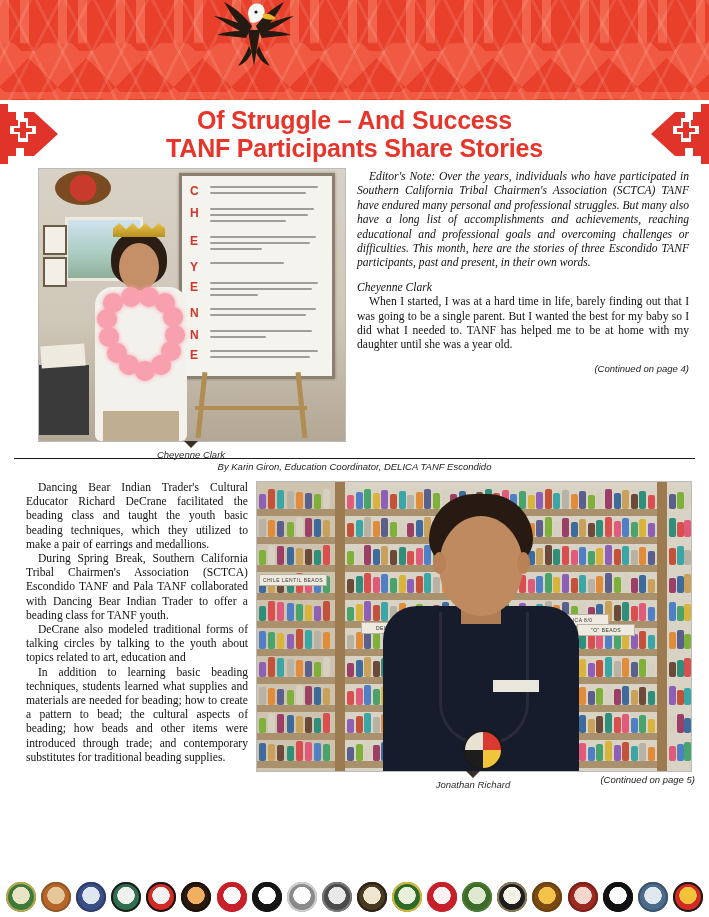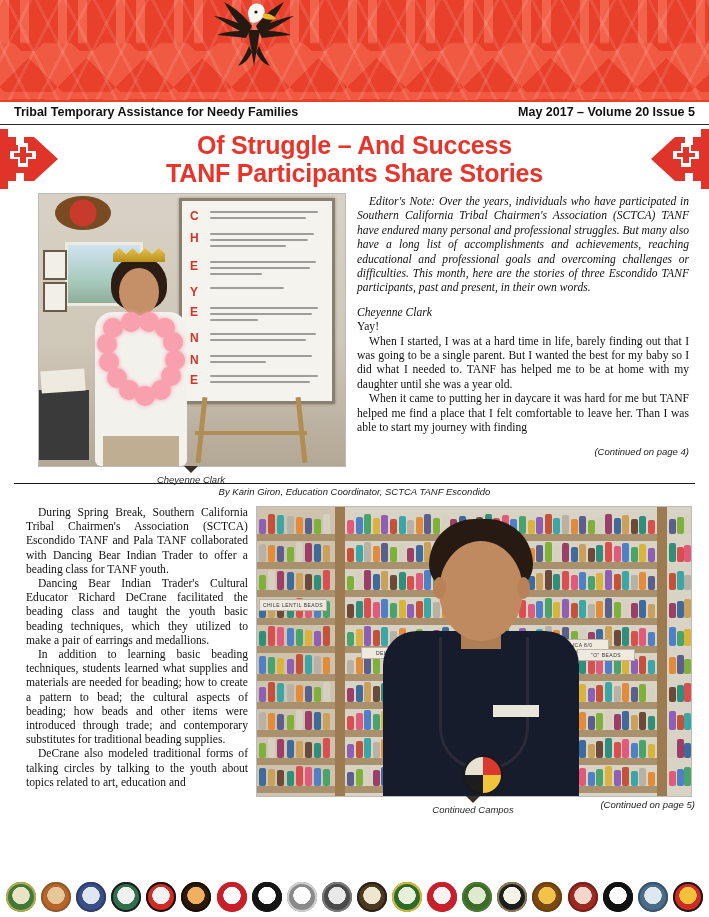--- a/index.html
+++ b/index.html
@@ -243,24 +243,20 @@
           <path d="M51 50 C54 58 58 64 62 70 C56 68 51 63 48 56 Z"></path>
         </g>
         <path d="M40 18 C40 10 46 6 52 8 C57 10 58 16 55 21 C52 26 46 28 42 26 Z" fill="#f7f7f4"></path>
         <path d="M55 18 C60 17 66 19 68 23 C64 24 59 24 55 22 Z" fill="#e8b629"></path>
         <circle cx="48" cy="16" r="1.6" fill="#1a1a1a"></circle>
       </svg>
 
     </div>
   </div>
 
-  <div class="subbar">
-    <div class="left">Tribal Temporary Assistance for Needy Families</div>
-    <div class="right">May 2017 – Volume 20 Issue 5</div>
-  </div>
 
   <div class="lead-head-wrap">
     <svg class="orn left" viewBox="0 0 66 60">
       <path fill="#e0342a" d="M0 0 H8 V8 H16 V16 H24 V8 H34 L58 30 L34 52 H24 V44 H16 V52 H8 V60 H0 Z"></path>
       <path fill="#ffffff" d="M10 22 H18 V14 H28 V22 H36 V30 H28 V38 H18 V30 H10 Z"></path>
       <path fill="#e0342a" d="M14 24 H20 V18 H26 V24 H32 V28 H26 V34 H20 V28 H14 Z"></path>
     </svg>
     <div class="lead-head">
       <div>Of Struggle – And Success</div>
       <div>TANF Participants Share Stories</div>
@@ -347,37 +343,35 @@
     </div>
 
     <div class="cap-wrap">
       <div class="cap-tri"></div>
       <div class="caption">Cheyenne Clark</div>
     </div>
 
     <div class="lead-col">
       <p class="editor">Editor's Note: Over the years, individuals who have participated in Southern California Tribal Chairmen's Association (SCTCA) TANF have endured many personal and professional struggles. But many also have a long list of accomplishments and achievements, reaching educational and professional goals and overcoming challenges or difficulties. This month, here are the stories of three Escondido TANF participants, past and present, in their own words.</p>
       <p class="byname">Cheyenne Clark</p>
-      <p class="noindent">Yay!</p>
       <p>When I started, I was at a hard time in life, barely finding out that I was going to be a single parent. But I wanted the best for my baby so I did what I needed to. TANF has helped me to be at home with my daughter until she was a year old.</p>
-      <p>When it came to putting her in daycare it was hard for me but TANF helped me find a place that I felt comfortable to leave her. Than I was able to start my journey with finding</p>
       <div class="contd">(Continued on page 4)</div>
     </div>
   </div>
 
   <div class="rule"></div>
 
-  <div class="sec-byline">By Karin Giron, Education Coordinator, SCTCA TANF Escondido</div>
+  <div class="sec-byline">By Karin Giron, Education Coordinator, DELICA TANF Escondido</div>
 
   <div class="sec-body">
     <div class="sec-col">
+      <p>Dancing Bear Indian Trader's Cultural Educator Richard DeCrane facilitated the beading class and taught the youth basic beading techniques, which they utilized to make a pair of earrings and medallions.</p>
       <p>During Spring Break, Southern California Tribal Chairmen's Association (SCTCA) Escondido TANF and Pala TANF collaborated with Dancing Bear Indian Trader to offer a beading class for TANF youth.</p>
-      <p>Dancing Bear Indian Trader's Cultural Educator Richard DeCrane facilitated the beading class and taught the youth basic beading techniques, which they utilized to make a pair of earrings and medallions.</p>
+      <p>DeCrane also modeled traditional forms of talking circles by talking to the youth about topics related to art, education and</p>
       <p>In addition to learning basic beading techniques, students learned what supplies and materials are needed for beading; how to create a pattern to bead; the cultural aspects of beading; how beads and other items were introduced through trade; and contemporary substitutes for traditional beading supplies.</p>
-      <p>DeCrane also modeled traditional forms of talking circles by talking to the youth about topics related to art, education and</p>
     </div>
 
     <div class="photo2">
       <div class="p2-bg"></div>
       <div class="p2-rack" style="left:0;width:78px;background:#cdc3ae;"></div>
       <div class="p2-wood" style="left:78px;top:0;width:10px;bottom:0;"></div>
       <div class="p2-wood" style="left:400px;top:0;width:10px;bottom:0;"></div>
       <div id="p2-beads">
           <div class="p2-shelf" style="left:88px;top:27px;width:312px;"></div>
           <div class="p2-shelf" style="left:0px;top:27px;width:78px;"></div>
@@ -893,21 +887,21 @@
         <div class="p2-ear" style="left:56px;"></div>
         <div class="p2-ear" style="left:140px;"></div>
         <div class="p2-necklace"></div>
         <div class="p2-medal"></div>
         <div class="p2-tag"></div>
       </div>
     </div>
 
     <div class="cap2-wrap">
       <div class="cap-tri"></div>
-      <div class="caption">Continued Campos</div>
+      <div class="caption">Jonathan Richard</div>
     </div>
     <div class="contd2">(Continued on page 5)</div>
   </div>
 
   <div class="seals" id="seals">
       <div class="seal" style="background: radial-gradient(circle at 50% 45%, rgb(232, 227, 194) 0px, rgb(232, 227, 194) 38%, rgb(63, 122, 58) 40%, rgb(63, 122, 58) 74%, rgb(184, 169, 77) 76%, rgb(184, 169, 77) 100%); box-shadow: rgb(184, 169, 77) 0px 0px 0px 2px inset;"></div>
       <div class="seal" style="background: radial-gradient(circle at 50% 45%, rgb(230, 199, 154) 0px, rgb(230, 199, 154) 38%, rgb(184, 101, 42) 40%, rgb(184, 101, 42) 74%, rgb(138, 90, 43) 76%, rgb(138, 90, 43) 100%); box-shadow: rgb(138, 90, 43) 0px 0px 0px 2px inset;"></div>
       <div class="seal" style="background: radial-gradient(circle at 50% 45%, rgb(223, 230, 240) 0px, rgb(223, 230, 240) 38%, rgb(58, 79, 135) 40%, rgb(58, 79, 135) 74%, rgb(45, 61, 102) 76%, rgb(45, 61, 102) 100%); box-shadow: rgb(45, 61, 102) 0px 0px 0px 2px inset;"></div>
       <div class="seal" style="background: radial-gradient(circle at 50% 45%, rgb(238, 241, 238) 0px, rgb(238, 241, 238) 38%, rgb(47, 111, 78) 40%, rgb(47, 111, 78) 74%, rgb(28, 28, 28) 76%, rgb(28, 28, 28) 100%); box-shadow: rgb(28, 28, 28) 0px 0px 0px 2px inset;"></div>
       <div class="seal" style="background: radial-gradient(circle at 50% 45%, rgb(242, 242, 242) 0px, rgb(242, 242, 242) 38%, rgb(209, 43, 36) 40%, rgb(209, 43, 36) 74%, rgb(17, 17, 17) 76%, rgb(17, 17, 17) 100%); box-shadow: rgb(17, 17, 17) 0px 0px 0px 2px inset;"></div>

